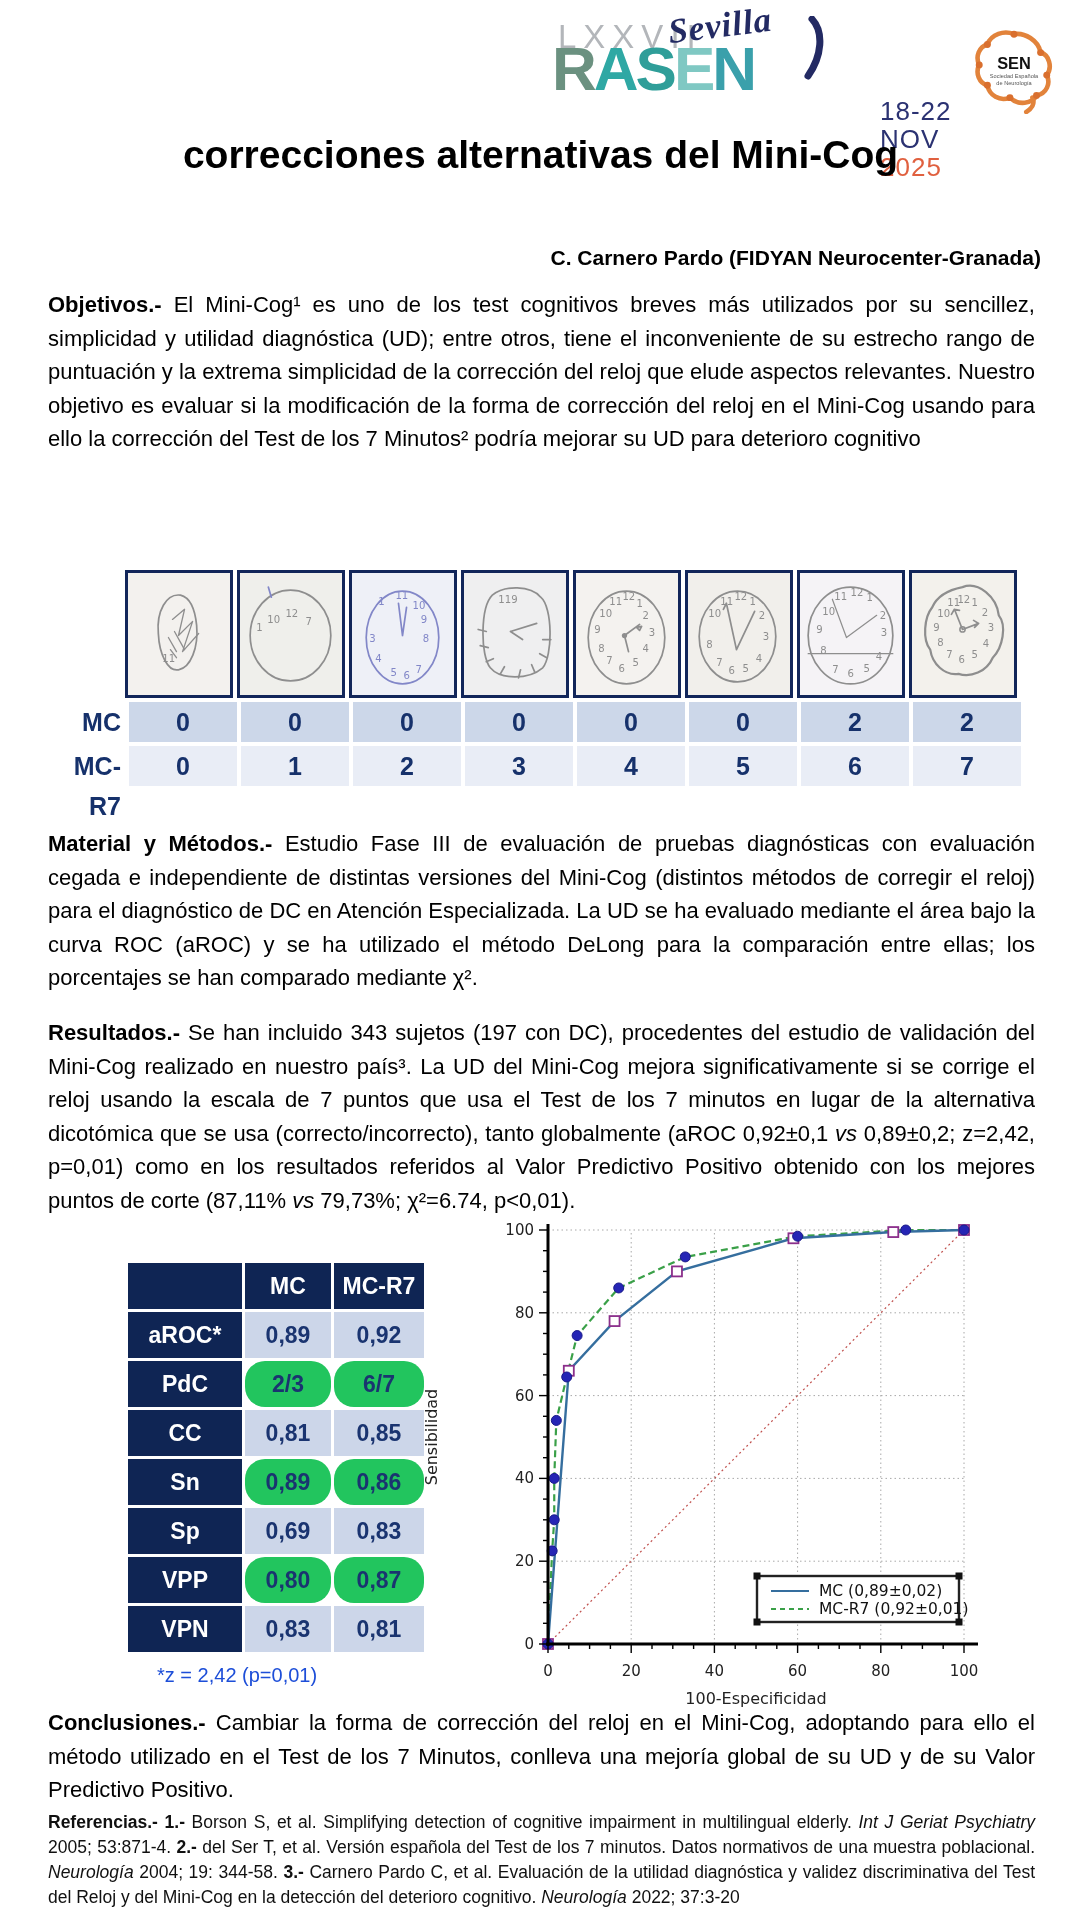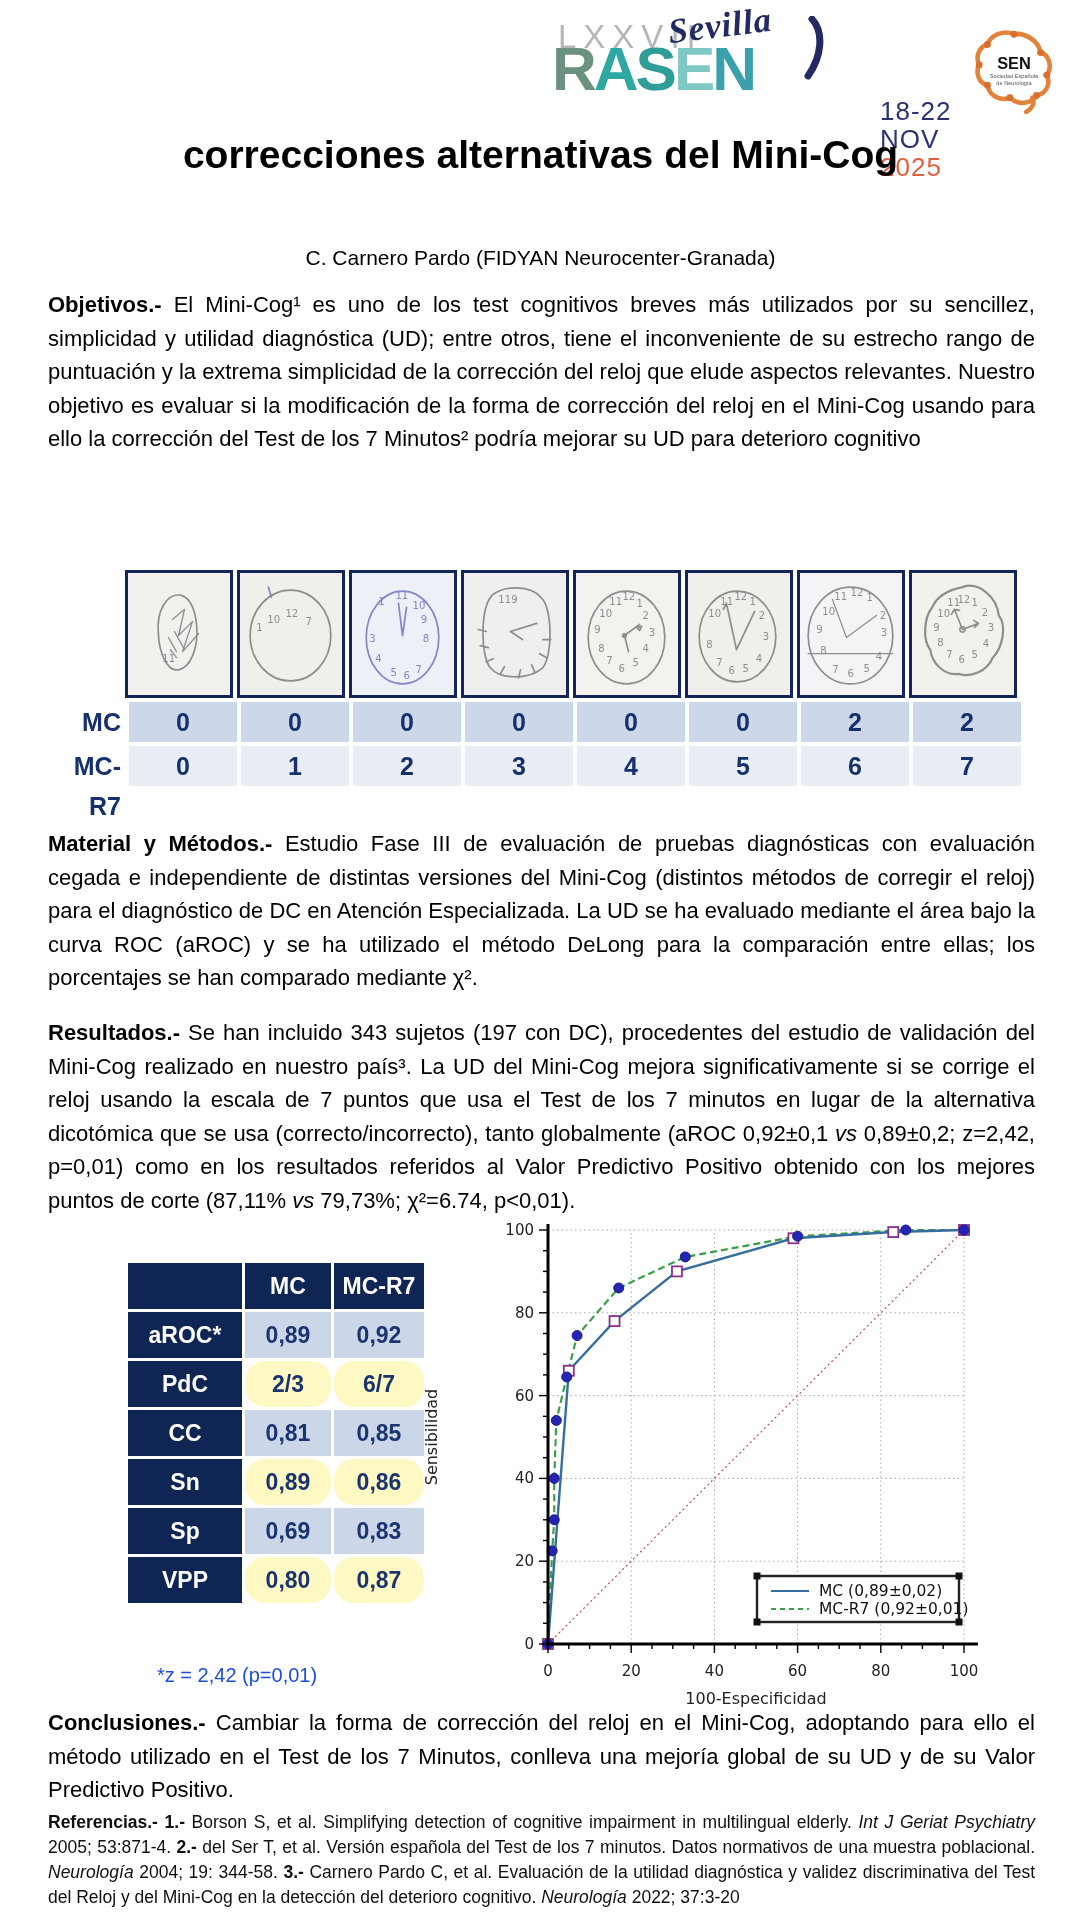--- a/index.html
+++ b/index.html
@@ -12,21 +12,21 @@
   .sevilla{position:absolute;left:116px;top:-4px;font-family:"Liberation Serif",serif;font-style:italic;font-weight:700;
            font-size:35px;color:#232a63;transform:rotate(-7deg);letter-spacing:1px;}
   .swash{position:absolute;left:252px;top:6px;}
   .dates{position:absolute;left:328px;top:40px;font-size:26px;line-height:28px;color:#2b3272;letter-spacing:1px;margin-top:47px;}
   .dates .yr{color:#e0603f;}
   .senlogo{position:absolute;left:973px;top:26px;width:82px;height:88px;}
 
   
   .title{position:absolute;left:40px;top:126px;width:1001px;text-align:center;font-size:39px;font-weight:700;
          line-height:57px;color:#000;}
-  .author{position:absolute;left:40px;top:246px;width:1001px;text-align:center;font-size:21px;font-weight:400;color:#000;}
+  .author{position:absolute;left:40px;top:246px;width:1001px;text-align:right;font-size:21px;font-weight:700;color:#000;}
 
   
   .para{position:absolute;left:48px;width:987px;font-size:22px;line-height:33.5px;text-align:justify;color:#000000;}
   .para .b{font-weight:700;}
   .para .i{font-style:italic;}
   .p-objetivos{top:288px;}
   .p-material{top:827px;}
   .p-resultados{top:1016px;}
   .p-conclusiones{top:1706px;}
   .refs{position:absolute;left:48px;top:1810px;width:987px;font-size:17.5px;line-height:25px;text-align:justify;color:#101010;}
@@ -49,21 +49,21 @@
   .scell{width:108px;text-align:center;font-size:25px;font-weight:700;color:#16316b;line-height:40px;}
   .r1 .scell{background:#ccd7e9;}
   .r2 .scell{background:#e9edf6;}
 
   
   .rtable{position:absolute;left:125px;top:1260px;border-collapse:separate;border-spacing:3px;}
   .rtable td{height:44px;text-align:center;vertical-align:middle;font-size:23px;font-weight:700;}
   .rtable .hd{background:#0f2554;color:#ffffff;}
   .rtable .lb{background:#0f2554;color:#ffffff;width:112px;}
   .rtable .vd{background:#ccd6e9;color:#1a3470;}
-  .rtable .vl{background:#fef9c3;color:#1a3470;border-radius:20px;}
+  .rtable .vl{background:#22c55e;color:#1a3470;border-radius:20px;}
   .rtable .c2{width:84px;}
   .rtable .c3{width:88px;}
   .tfoot{position:absolute;left:157px;top:1664px;font-size:20px;color:#1d4ed8;}
 
   
   .chart{position:absolute;left:413px;top:1220px;width:635px;height:492px;}
   .grid{stroke:#a8a8a8;stroke-width:1;stroke-dasharray:1.5 3;}
   .diag{stroke:#c0504d;stroke-width:1.2;stroke-dasharray:2 3;}
   .axis{stroke:#000;stroke-width:3;}
   .tick{stroke:#000;stroke-width:1.4;}
@@ -298,20 +298,25 @@
   </tr>
   <tr>
     <td class="lb">Sp</td>
     <td class="vd c2">0,69</td>
     <td class="vd c3">0,83</td>
   </tr>
   <tr>
     <td class="lb">VPP</td>
     <td class="vl c2">0,80</td>
     <td class="vl c3">0,87</td>
+  </tr>
+  <tr>
+    <td class="lb">VPN</td>
+    <td class="vd c2">0,83</td>
+    <td class="vd c3">0,81</td>
   </tr>
 </tbody>
   </table>
 <div class="tfoot">*z = 2,42 (p=0,01)</div>
 
 <div class="chart">
   <svg width="635" height="492" viewBox="0 0 635 492">
       <line x1="218.2" y1="424" x2="218.2" y2="10" class="grid"></line>
       <line x1="301.4" y1="424" x2="301.4" y2="10" class="grid"></line>
       <line x1="384.6" y1="424" x2="384.6" y2="10" class="grid"></line>

